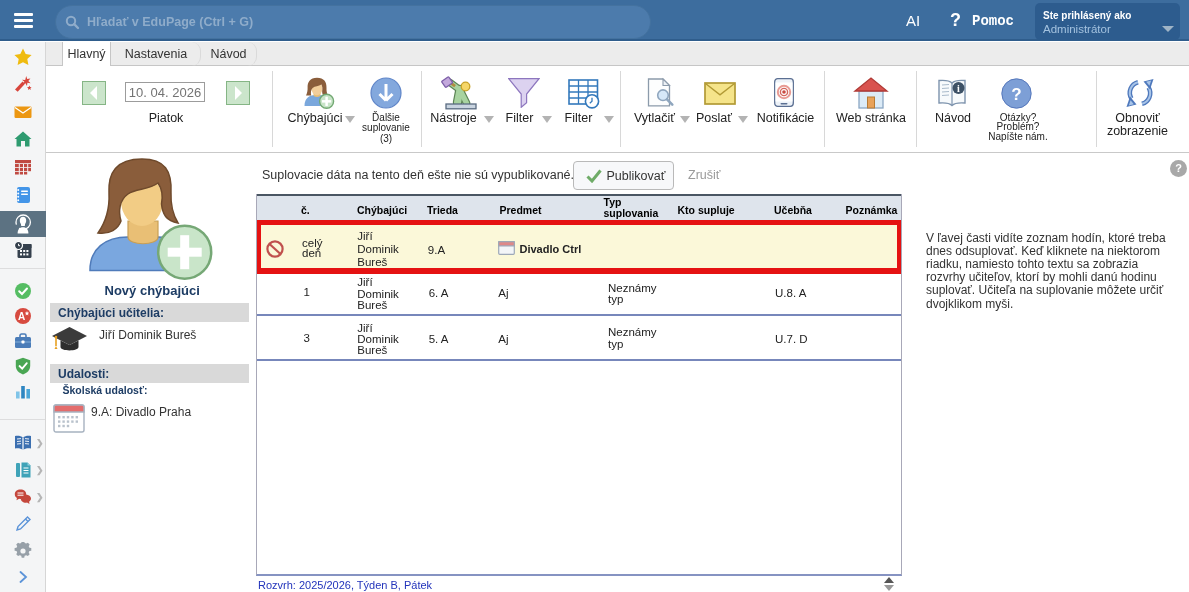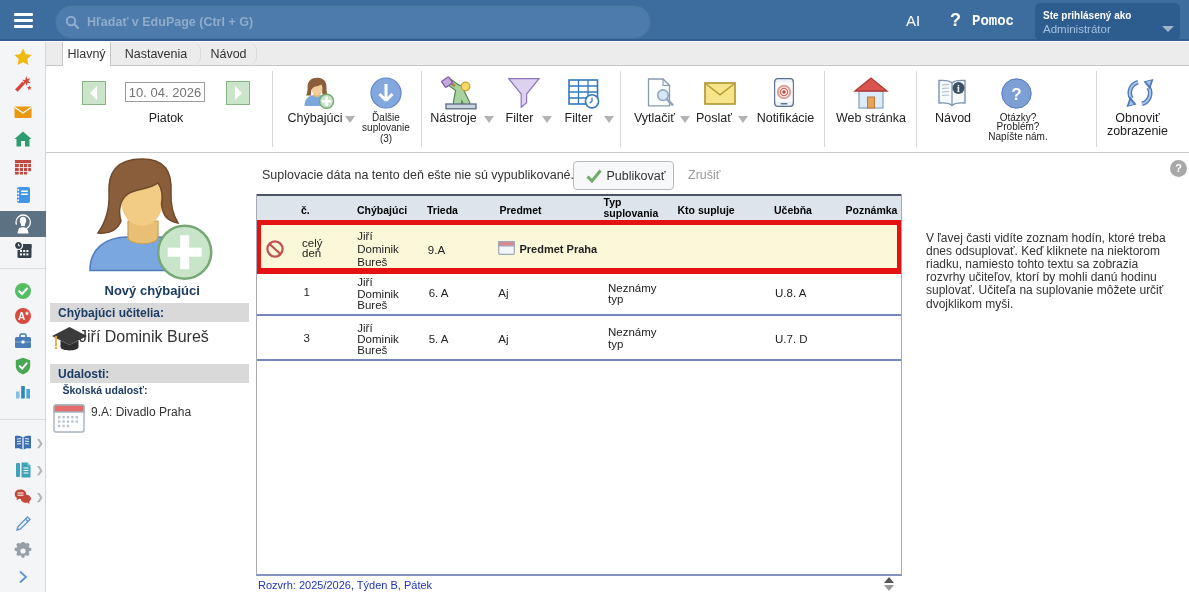--- a/index.html
+++ b/index.html
@@ -384,21 +384,21 @@
   <div class="lp-bar" style="top:303px">
       <span>Chýbajúci učitelia:</span>
     </div>
   <svg class="abs" style="left:51px;top:326px" width="37" height="32" viewBox="0 0 37 32">
     <path d="M18.5 1 L36 10 L18.5 19 L1 10 Z" fill="#3B3B3B"></path>
     <path d="M9.5 14.5 V21 C9.5 25.5 27.5 25.5 27.5 21 V14.5 L18.5 19 Z" fill="#2E2E2E"></path>
     <path d="M5 11 L5 20" stroke="#E8A020" stroke-width="1.6" fill="none"></path>
     <path d="M5 20 l-1.5 3 l3 0 Z" fill="#E8A020"></path>
     <circle cx="5" cy="11" r="1.3" fill="#E8A020"></circle>
   </svg>
-  <div class="lp-item" style="left:79px;top:327.5px;font-size:16px">Jiří Dominik Bureš</div>
+  <div class="lp-item" style="left:99px;top:327.5px;font-size:12px">Jiří Dominik Bureš</div>
   <div class="lp-bar" style="top:363.5px">
       <span>Udalosti:</span>
     </div>
   <div class="lp-title" style="left:62.5px;top:384px;font-size:10.5px">Školská udalosť:</div>
   <svg class="abs" style="left:53px;top:403px" width="32" height="30" viewBox="0 0 32 30">
     <rect x="1" y="2" width="30" height="27" rx="2" fill="#fff" stroke="#A7B2C0" stroke-width="1.4"></rect>
     <path d="M1 4 C1 2.9 1.9 2 3 2 H29 C30.1 2 31 2.9 31 4 V9 H1 Z" fill="#E36C6C" stroke="#A7B2C0" stroke-width="1.4"></path>
     <g fill="#B9C2CC">
       <rect x="5" y="13" width="2.4" height="2.4"></rect>
         <rect x="9.4" y="13" width="2.4" height="2.4"></rect>
@@ -442,21 +442,21 @@
         <circle cx="9" cy="9" r="7.6" fill="#FBF8D9" stroke="#C0504D" stroke-width="2.2"></circle>
         <line x1="3.8" y1="4.2" x2="14.2" y2="13.8" stroke="#C0504D" stroke-width="2.2"></line>
       </svg>
     <div class="cell" style="left:45px;top:44px;line-height:10.4px">celý<br>deň</div>
     <div class="cell" style="left:100.3px;top:35.5px;line-height:13.3px">Jiří<br>Dominik<br>Bureš</div>
     <div class="cell" style="left:170.8px;top:50.5px">9.A</div>
     <svg class="abs" style="left:240.5px;top:46.5px" width="17" height="14" viewBox="0 0 17 14">
         <rect x=".7" y=".7" width="15.6" height="12.6" rx="1" fill="#F3F5F8" stroke="#9DA8B8" stroke-width="1.2"></rect>
         <rect x=".7" y=".7" width="15.6" height="4.2" fill="#DE8888" stroke="#9DA8B8" stroke-width="1.2"></rect>
       </svg>
-    <div class="cell" style="left:262.5px;top:50px;font-weight:bold;font-size:11px">Predmet Praha</div>
+    <div class="cell" style="left:262.5px;top:50px;font-weight:bold;font-size:11px">Divadlo Ctrl</div>
 
     <div class="row2"></div>
     <div class="cell" style="left:46.5px;top:93px">1</div>
     <div class="cell" style="left:100.3px;top:83px;line-height:11.5px">Jiří<br>Dominik<br>Bureš</div>
     <div class="cell" style="left:171.7px;top:94px">6. A</div>
     <div class="cell" style="left:241.3px;top:94px">Aj</div>
     <div class="cell" style="left:351px;top:88.5px;line-height:11.5px">Neznámy<br>typ</div>
     <div class="cell" style="left:518px;top:94px">U.8. A</div>
 
     <div class="row3"></div>

